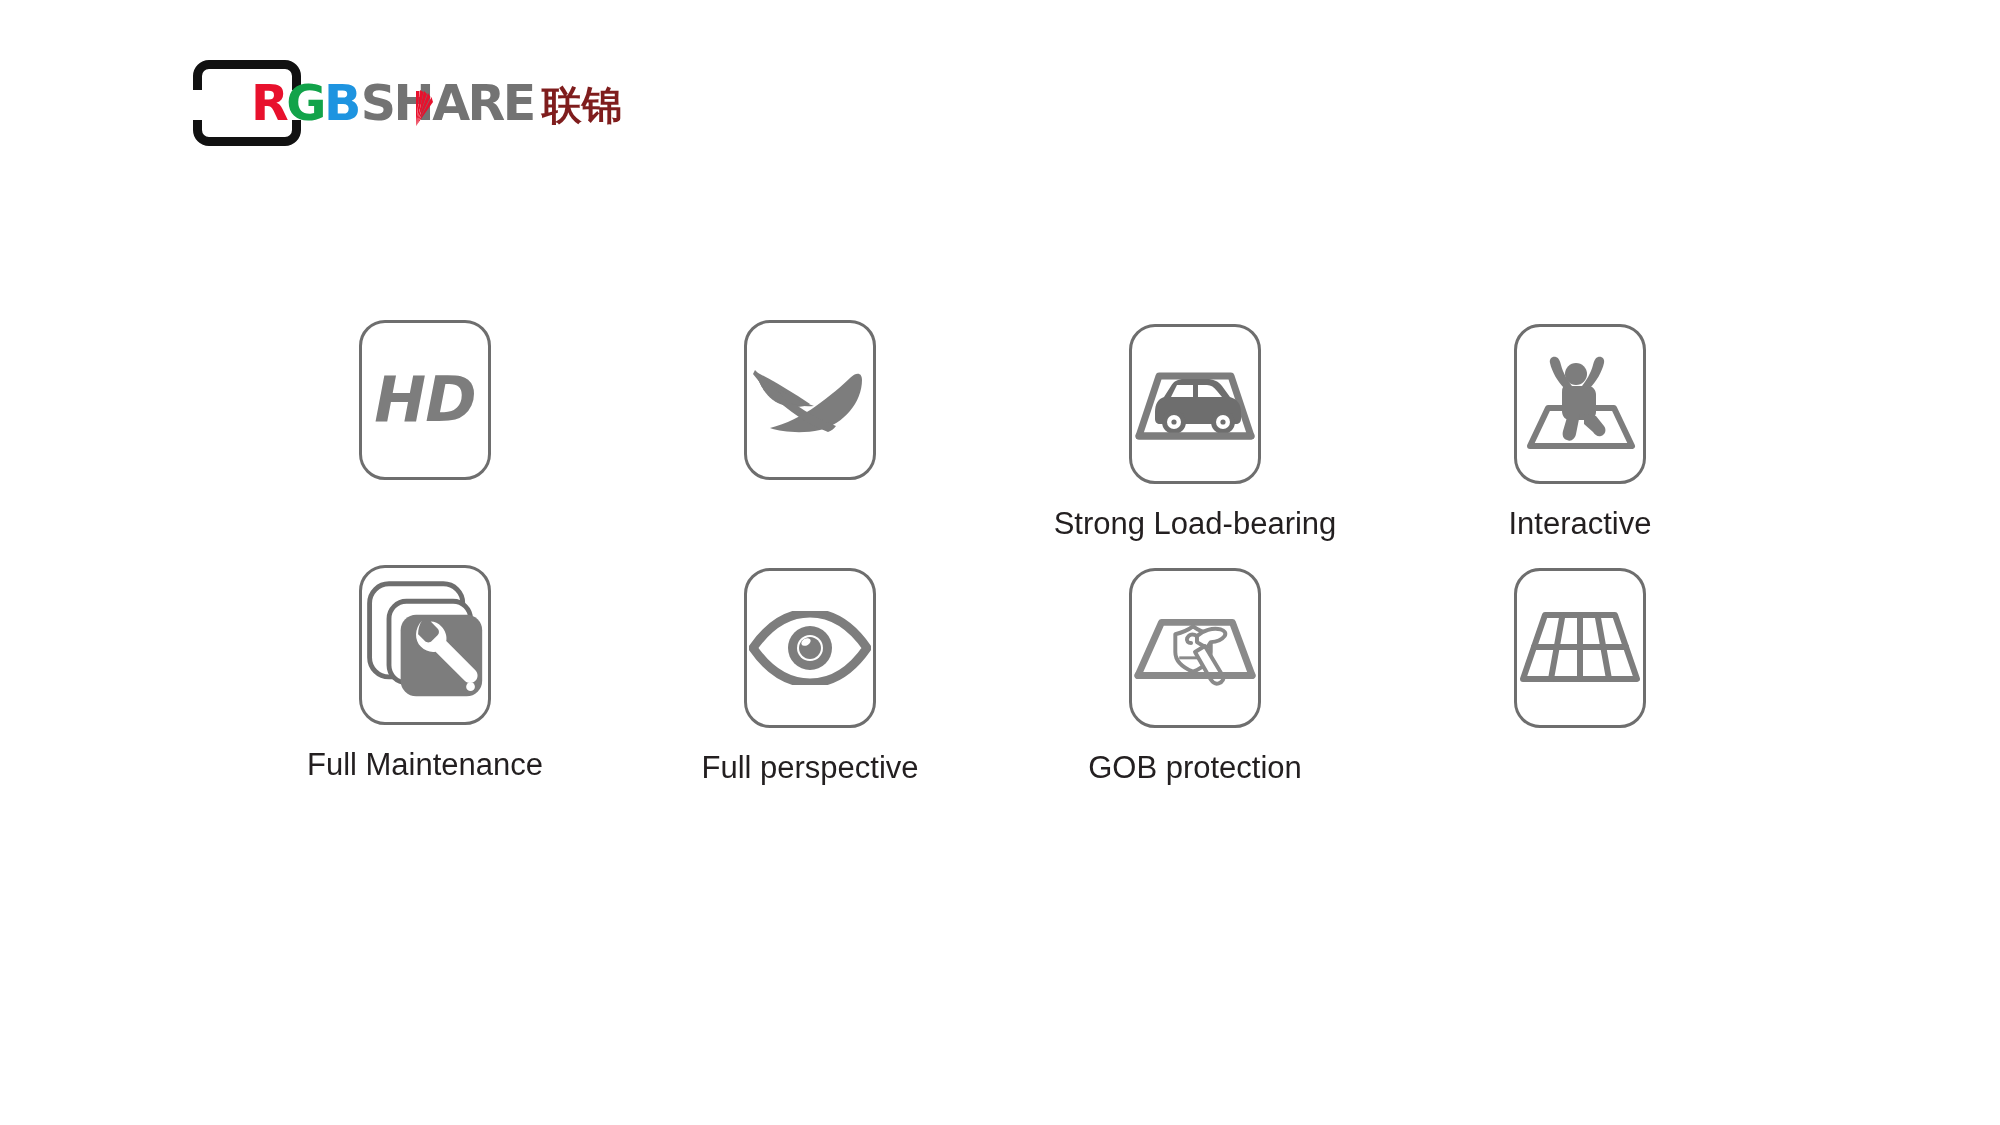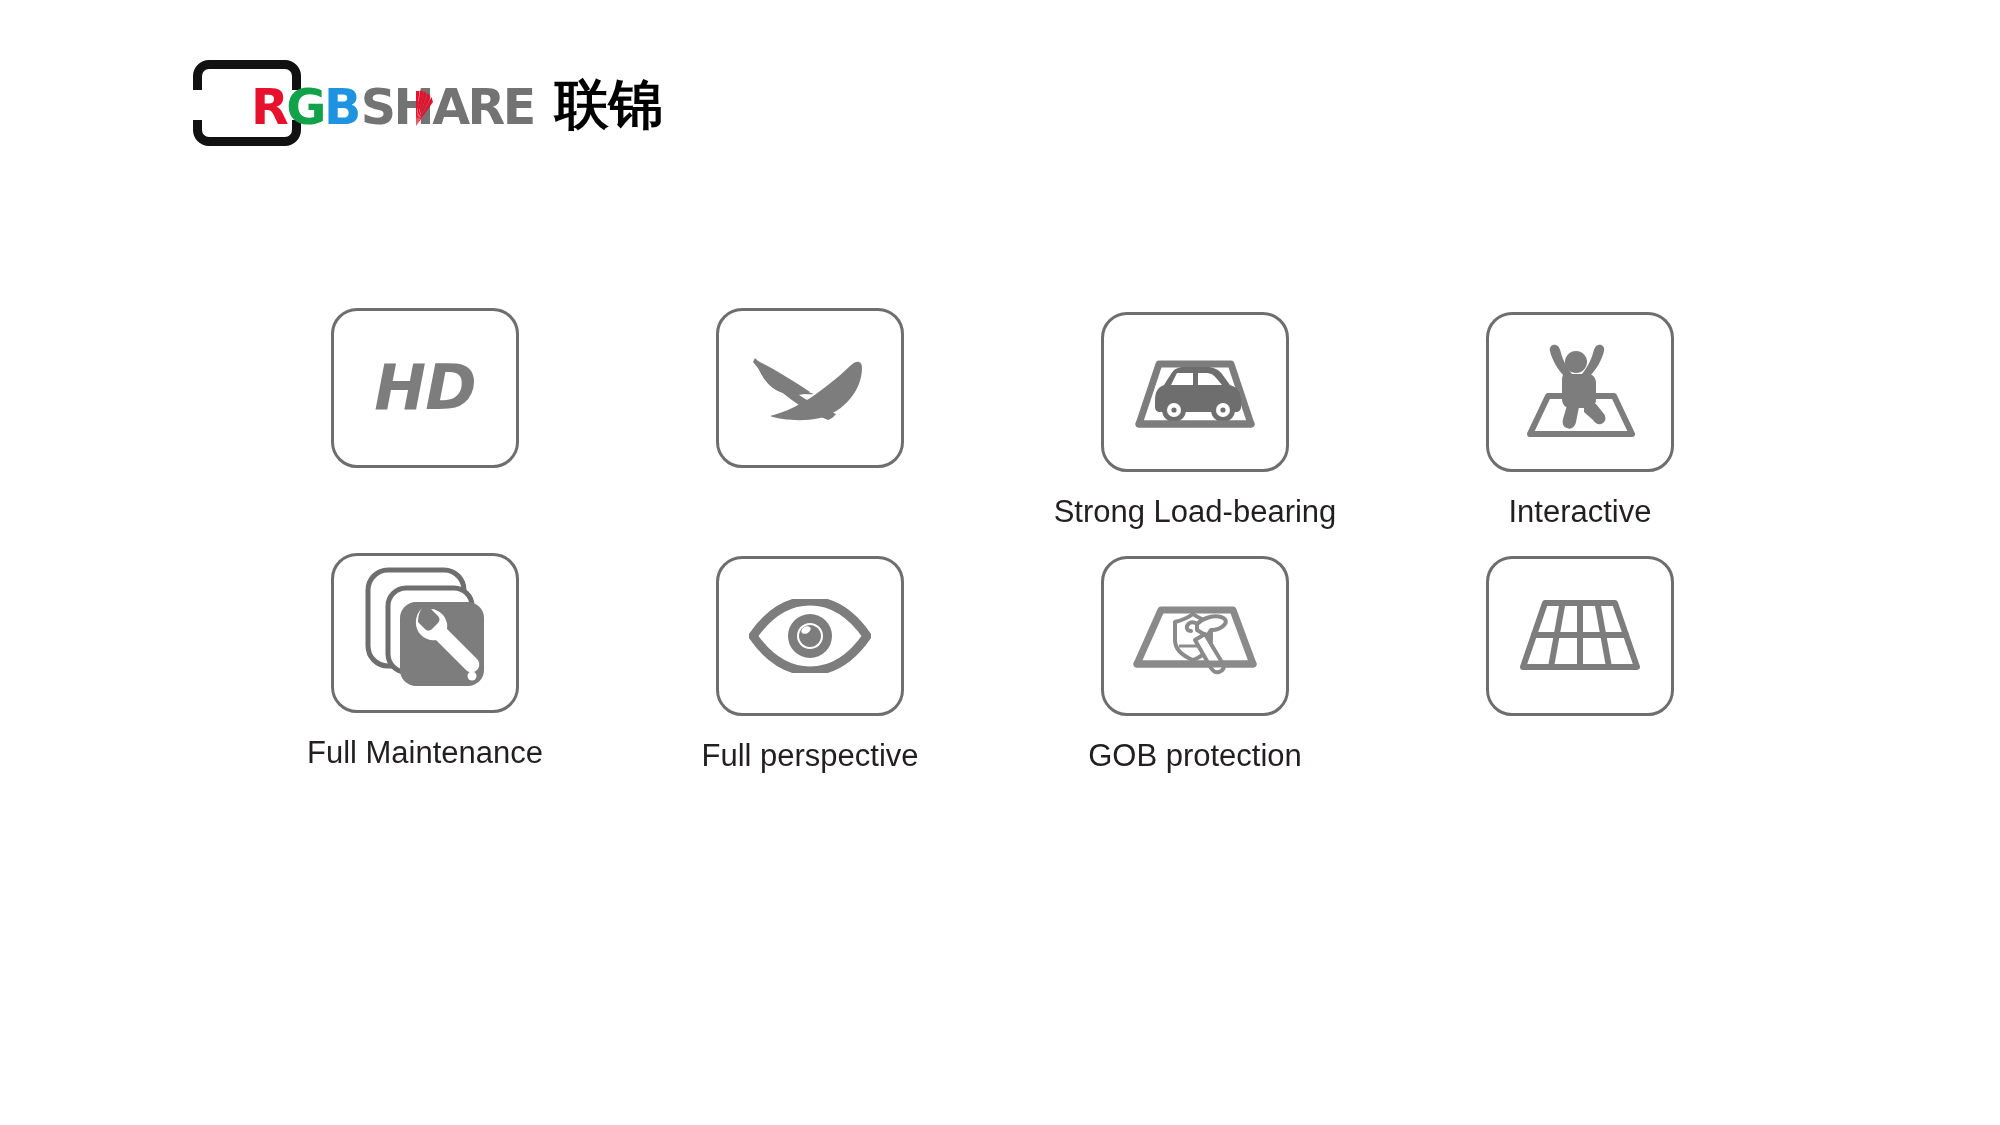--- a/index.html
+++ b/index.html
@@ -71,24 +71,24 @@
   }
   .logo-word .l-r { color: #e8112d; }
   .logo-word .l-g { color: #12a34a; }
   .logo-word .l-b { color: #1e94e0; }
   .logo-word .l-share {
     color: #737373;
     position: relative;
     margin-left: 2px;
   }
   .logo-word .l-cn {
-    color: #000000;
-    font-size: 54px;
+    color: #7f1d1d;
+    font-size: 40px;
     letter-spacing: 0px;
-    margin-left: 21px;
+    margin-left: 8px;
     position: relative;
     top: -1px;
   }
   .logo-burst {
     position: absolute;
     left: 206px;
     top: 17px;
     width: 36px;
     height: 50px;
     pointer-events: none;
@@ -100,23 +100,23 @@
     left: 0;
     top: 0;
     width: 2000px;
   }
   .cell {
     position: absolute;
     width: 300px;
     text-align: center;
   }
   .icon-box {
-    width: 188px;
+    width: 132px;
     height: 160px;
-    margin: 0 auto;
+    margin: 12px auto;
     border: 3px solid #6e6e6e;
     border-radius: 26px;
     box-sizing: border-box;
     display: flex;
     align-items: center;
     justify-content: center;
     background: #ffffff;
   }
   .icon-box svg { display: block; }
   .cell-label {

